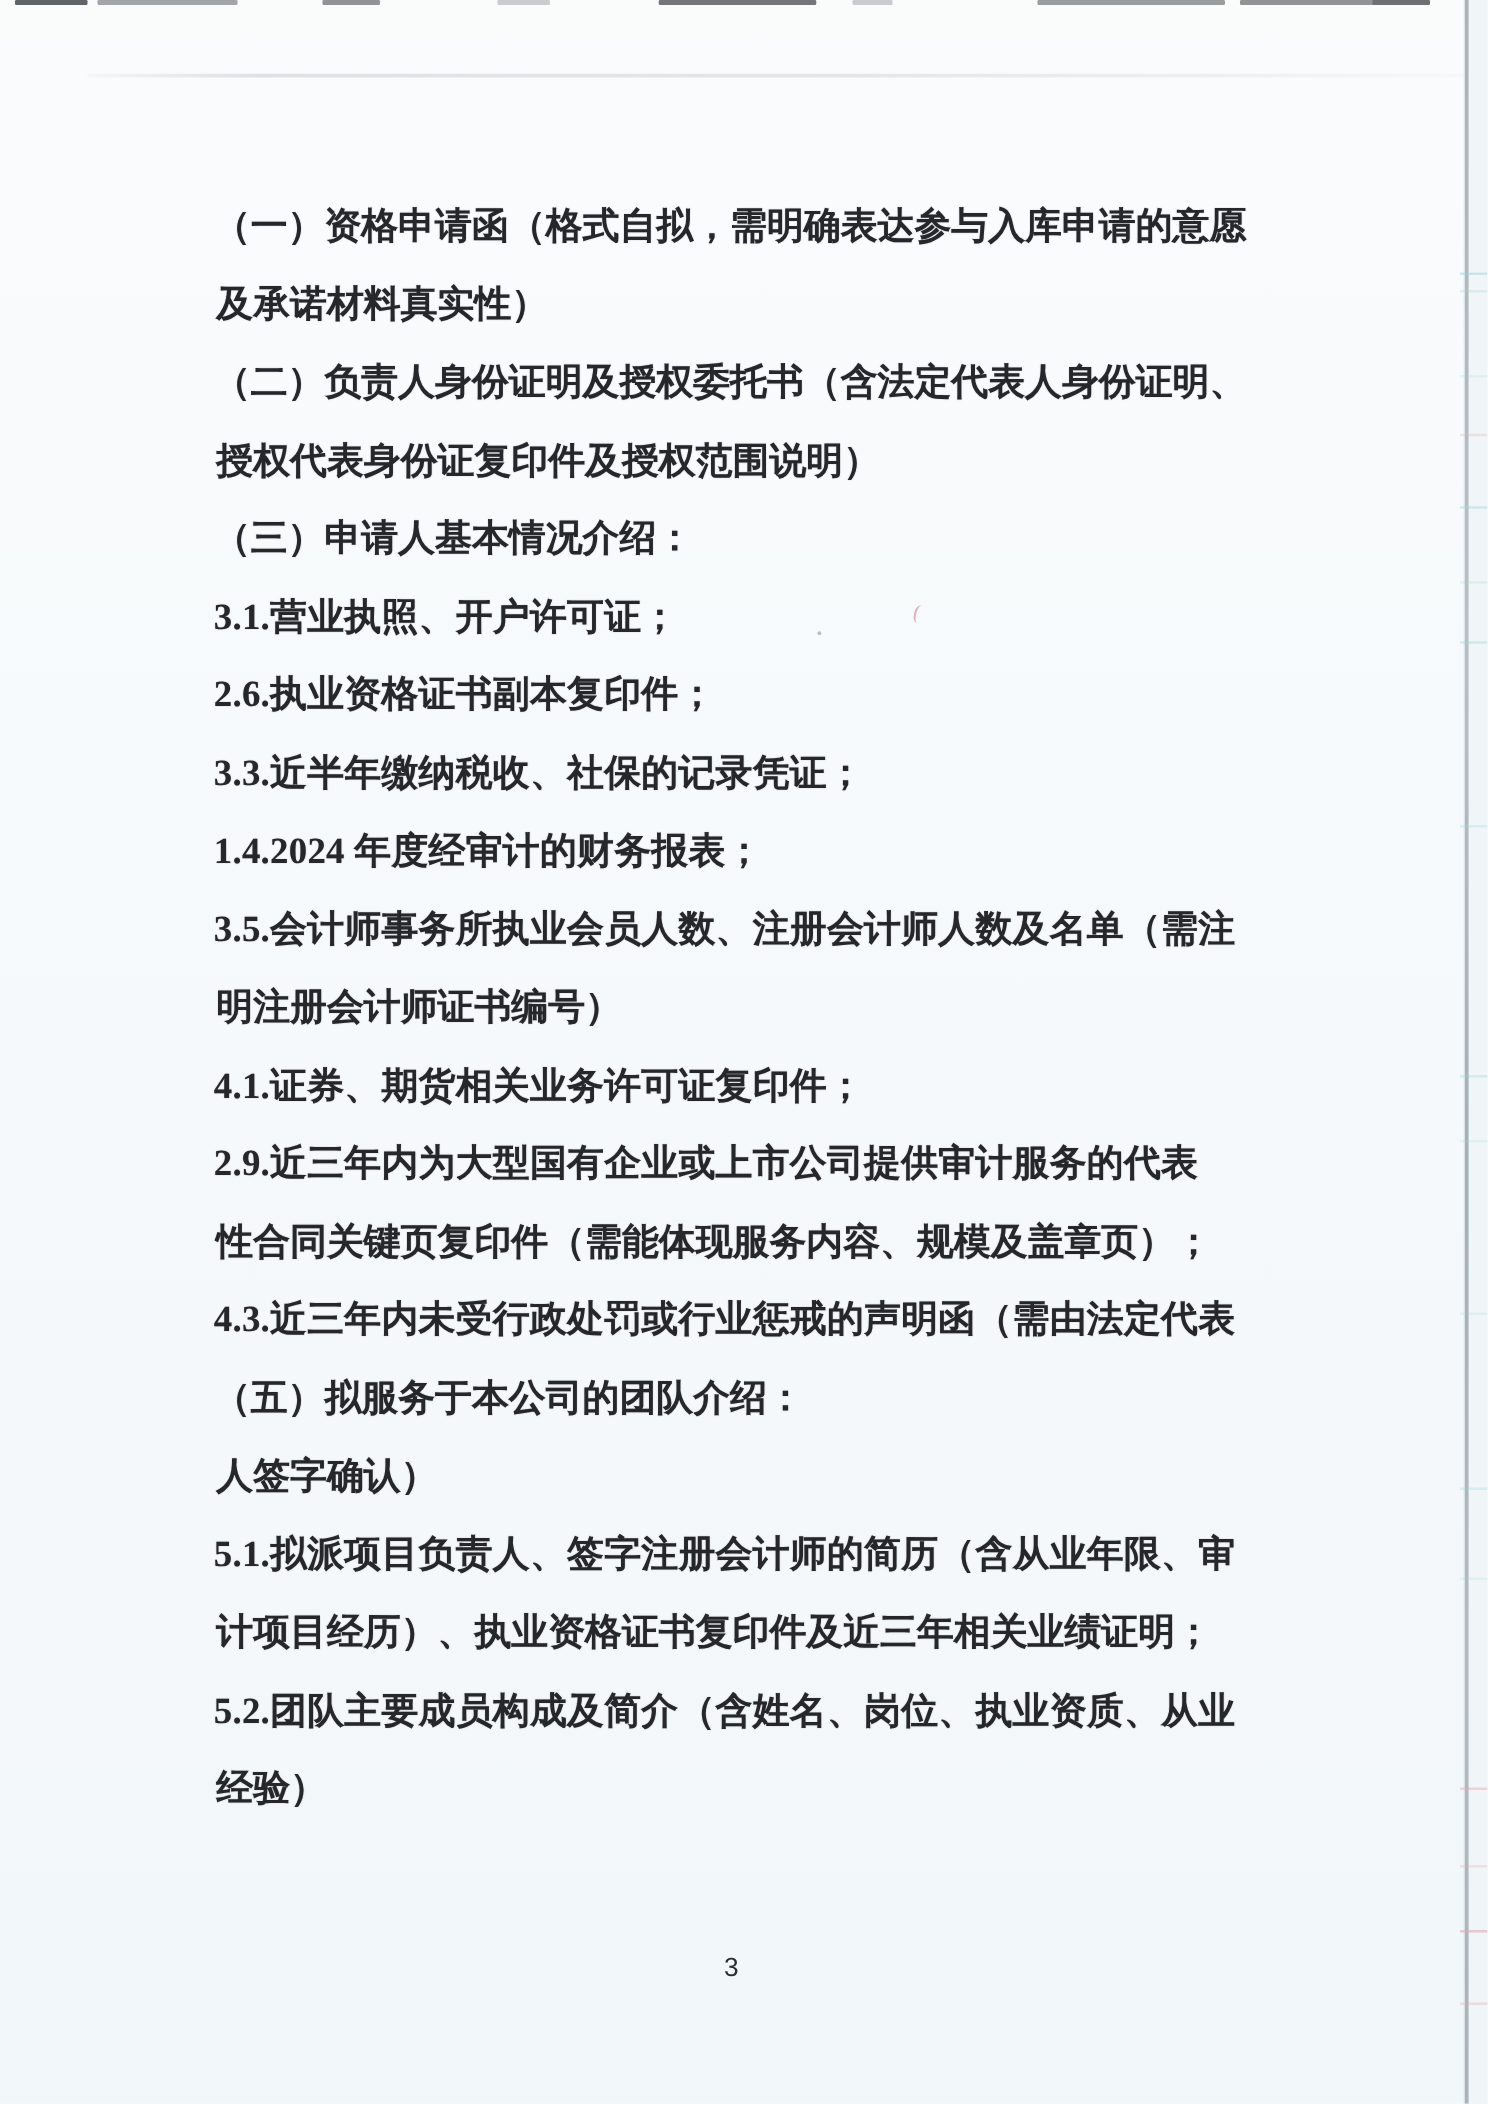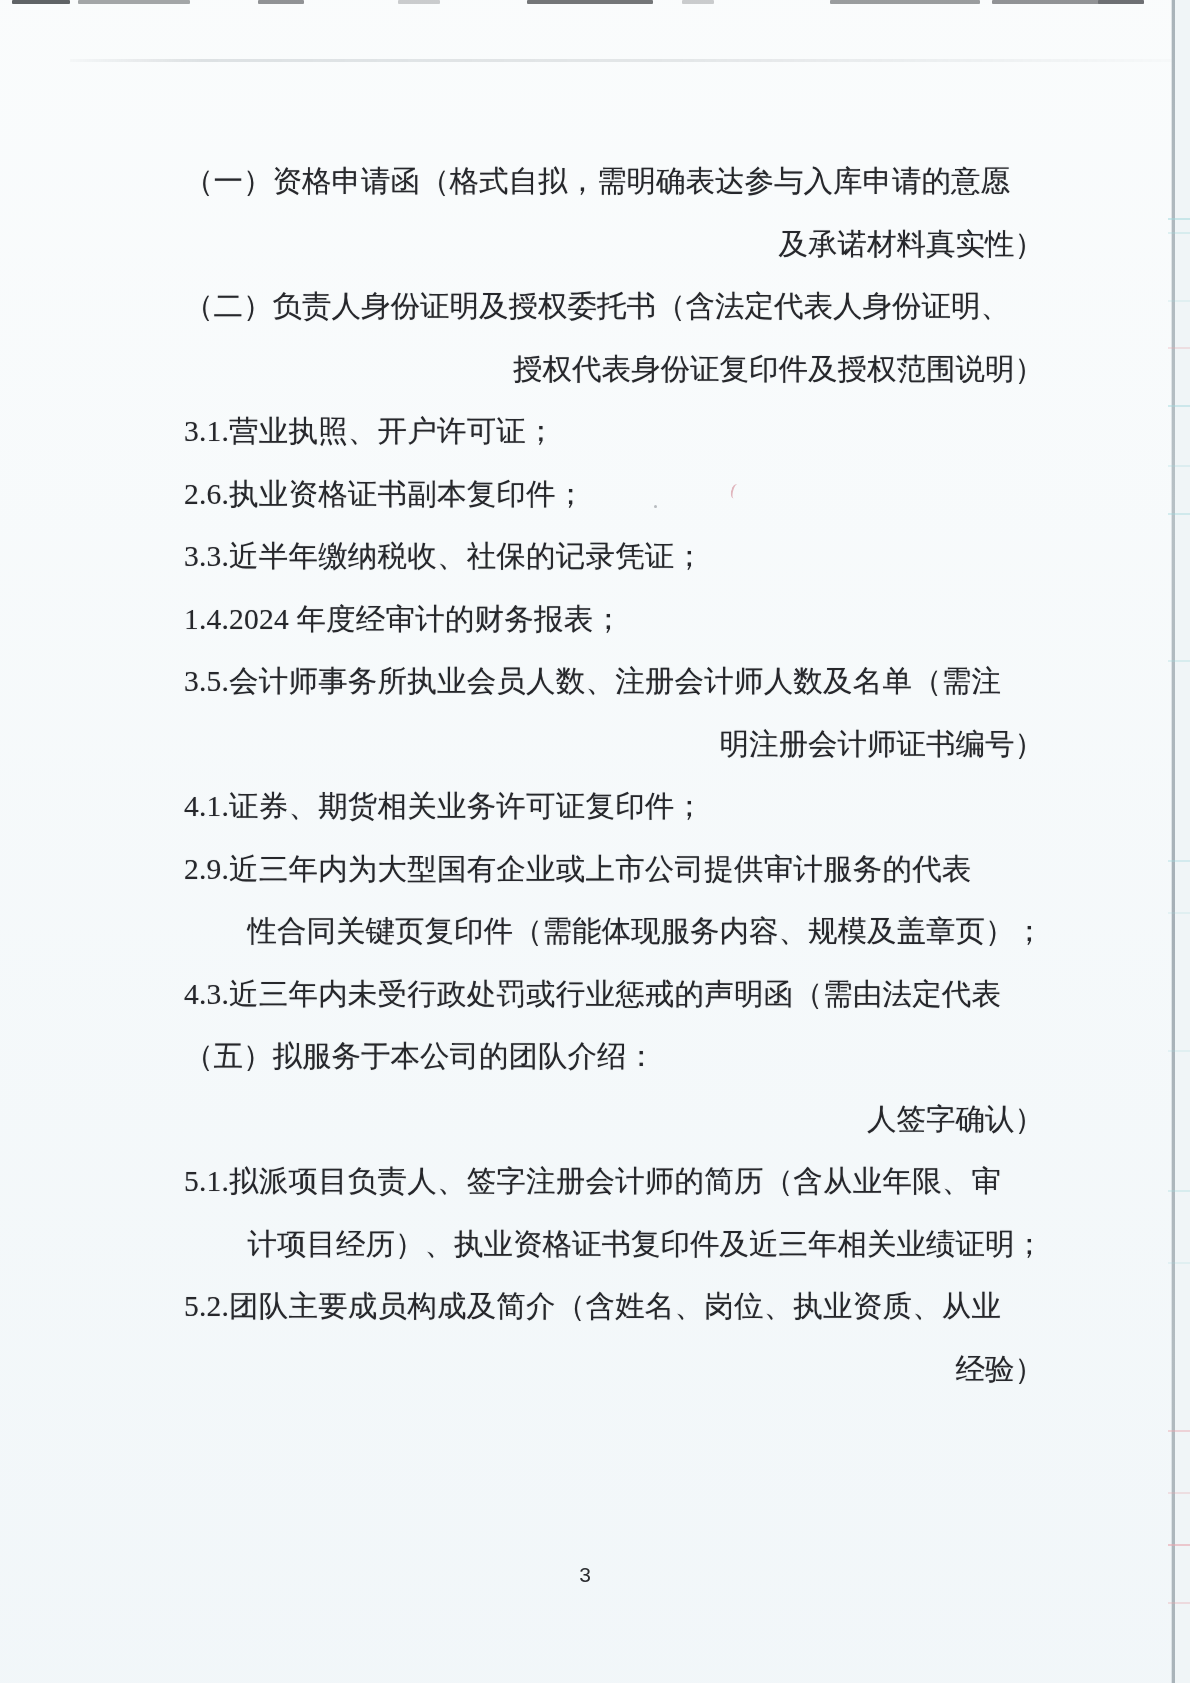--- a/index.html
+++ b/index.html
@@ -17,33 +17,34 @@
   .page {
     position: absolute;
     inset: 0;
     background:
       linear-gradient(180deg, rgba(255,255,255,0.35), rgba(240,246,249,0.35) 60%, rgba(236,243,247,0.5)),
       var(--paper, #f7fafb);
   }
   
   .doc-text {
     position: absolute;
-    left: 184px;
+    left: 171px;
     top: 150px;
     width: 860px;
     font-size: 29.5px;
     line-height: 62.5px;
     color: var(--ink, #26272b);
     text-shadow: 0 0 1px rgba(45,47,52,0.38);
     white-space: nowrap;
+    font-weight: bold;
   }
   .doc-text .line { height: 62.5px; }
   .doc-text .kind-section { padding-left: 0px; }
   .doc-text .kind-numbered { padding-left: 0px; letter-spacing: 0.2px; }
-  .doc-text .kind-continuation { padding-left: 2px; text-align: right; }
+  .doc-text .kind-continuation { padding-left: 2px; }
   
   .page-number {
     position: absolute;
     left: 555px;
     top: 1563px;
     width: 60px;
     text-align: center;
     font-family: "Liberation Sans", "DejaVu Sans", sans-serif;
     font-size: 21px;
     color: #2a2c30;
@@ -128,20 +129,21 @@
     <i style="left:1098px;width:46px;opacity:.4"></i>
   </div>
 
   <div class="smudge"></div>
 
   <div class="doc-text" id="doc-lines">
       <div class="line kind-section">（一）资格申请函（格式自拟，需明确表达参与入库申请的意愿</div>
       <div class="line kind-continuation">及承诺材料真实性）</div>
       <div class="line kind-section">（二）负责人身份证明及授权委托书（含法定代表人身份证明、</div>
       <div class="line kind-continuation">授权代表身份证复印件及授权范围说明）</div>
+      <div class="line kind-section">（三）申请人基本情况介绍：</div>
       <div class="line kind-numbered">3.1.营业执照、开户许可证；</div>
       <div class="line kind-numbered">2.6.执业资格证书副本复印件；</div>
       <div class="line kind-numbered">3.3.近半年缴纳税收、社保的记录凭证；</div>
       <div class="line kind-numbered">1.4.2024 年度经审计的财务报表；</div>
       <div class="line kind-numbered">3.5.会计师事务所执业会员人数、注册会计师人数及名单（需注</div>
       <div class="line kind-continuation">明注册会计师证书编号）</div>
       <div class="line kind-numbered">4.1.证券、期货相关业务许可证复印件；</div>
       <div class="line kind-numbered">2.9.近三年内为大型国有企业或上市公司提供审计服务的代表</div>
       <div class="line kind-continuation">性合同关键页复印件（需能体现服务内容、规模及盖章页）；</div>
       <div class="line kind-numbered">4.3.近三年内未受行政处罚或行业惩戒的声明函（需由法定代表</div>

